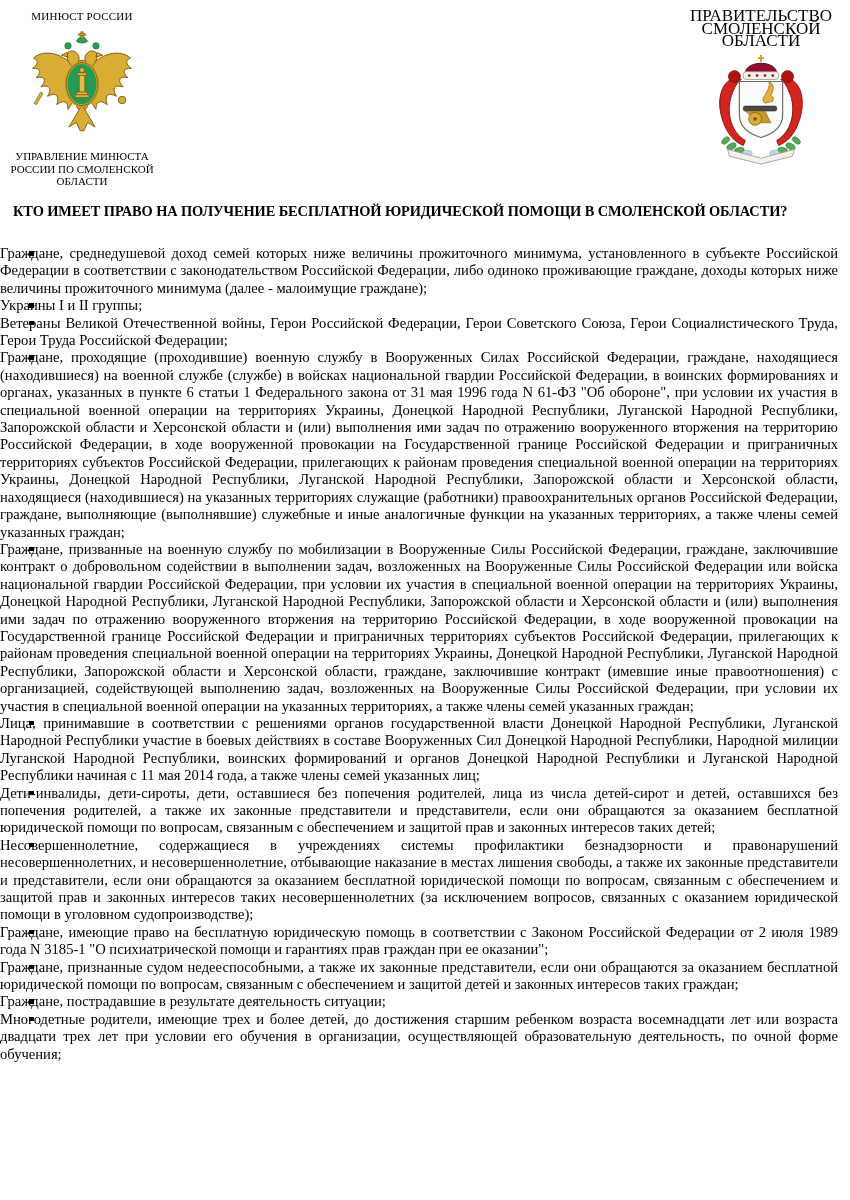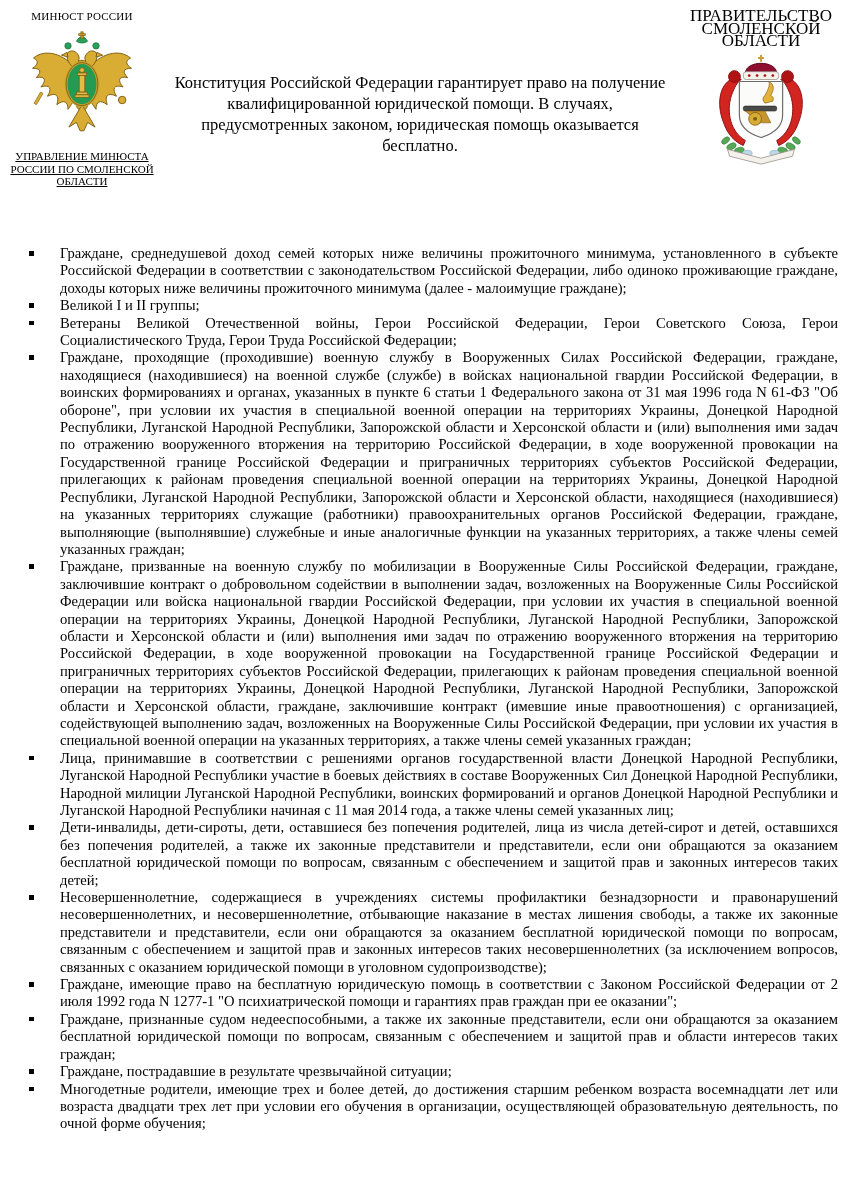--- a/index.html
+++ b/index.html
@@ -8,21 +8,21 @@
     width:850px;height:1200px;
     background:#ffffff;
     font-family:"Liberation Serif", serif;
     color:#000;
     overflow:hidden;
   }
   
   .hdr-left{position:absolute;left:6px;top:10px;width:152px;text-align:center;}
   .hdr-left .org-title{font-size:11px;letter-spacing:.2px;}
   .hdr-left .emblem{margin-top:8px;}
-  .hdr-left .org-subtitle{font-size:11px;line-height:12.5px;margin-top:4px;text-decoration:underline;}
+  .hdr-left .org-subtitle{font-size:11px;line-height:12.5px;margin-top:4px;}
   .hdr-center{
     position:absolute;left:168px;right:178px;top:72px;
     text-align:center;font-size:16.5px;line-height:21px;
   }
   .hdr-right{position:absolute;right:8px;top:10px;width:162px;text-align:center;}
   .hdr-right .org-title{font-size:17px;line-height:12.5px;}
   .hdr-right .emblem{margin-top:4px;}
   .emblem svg{display:inline-block;}
   
   .main-heading{
@@ -31,21 +31,20 @@
     white-space:nowrap;
   }
   
   .elig-list{
     position:absolute;left:0;right:12px;top:245px;
     margin:0;padding:0;list-style:none;
     font-size:14.6px;line-height:17.4px;
   }
   .elig-list li{
     position:relative;
-    padding-left:60px;
     text-align:justify;
   }
   .elig-list .bullet{
     position:absolute;left:29px;top:6px;
     width:4.5px;height:4.5px;background:#000;
   }
 </style>
 </head>
 <body>
 
@@ -83,21 +82,20 @@
           <rect x="52.5" y="69.5" width="15" height="2.6"></rect>
           <circle cx="60" cy="43" r="2.6"></circle>
         </g>
         <circle cx="103" cy="75" r="4" fill="#d9ad33" stroke="#7a5c12"></circle>
         <rect x="12" y="66" width="3" height="14" transform="rotate(30 13 73)" fill="#d9ad33" stroke="#7a5c12" stroke-width="0.6"></rect>
       </svg>
     </div>
     <div class="org-subtitle">УПРАВЛЕНИЕ МИНЮСТА РОССИИ ПО СМОЛЕНСКОЙ ОБЛАСТИ</div>
   </div>
 
-  <div class="hdr-center">Конституция Российской Федерации гарантирует право на получение квалифицированной юридической помощи. В случаях, предусмотренных законом, юридическая помощь оказывается бесплатно.</div>
 
   <div class="hdr-right">
     <div class="org-title">ПРАВИТЕЛЬСТВО СМОЛЕНСКОЙ ОБЛАСТИ</div>
     <div class="emblem">
       <svg width="118" height="118" viewBox="0 0 120 120" aria-hidden="true">
         <g fill="#d2251f" stroke="#8c0f14" stroke-width="1">
           <path d="M34,26 C18,30 14,52 22,72 C26,84 34,92 42,95 L44,90 C30,82 24,62 30,44 C33,36 36,30 40,28 Z"></path>
           <path d="M86,26 C102,30 106,52 98,72 C94,84 86,92 78,95 L76,90 C90,82 96,62 90,44 C87,36 84,30 80,28 Z"></path>
           <circle cx="33" cy="25" r="6" fill="#b01313"></circle>
           <circle cx="87" cy="25" r="6" fill="#b01313"></circle>
@@ -127,31 +125,32 @@
           <ellipse cx="82" cy="100" rx="5" ry="3" transform="rotate(12 82 100)"></ellipse>
           <ellipse cx="96" cy="90" rx="4.6" ry="2.8" transform="rotate(40 96 90)"></ellipse>
           <ellipse cx="46" cy="103" rx="5" ry="3" fill="#bcd9e8" stroke="#7fa8c0"></ellipse>
           <ellipse cx="74" cy="103" rx="5" ry="3" fill="#bcd9e8" stroke="#7fa8c0"></ellipse>
         </g>
         <path d="M26,99 L60,108 L94,99 L92,106 L60,114 L28,106 Z" fill="#f4f1ec" stroke="#9a8f85" stroke-width="0.8"></path>
       </svg>
     </div>
   </div>
 
+  <div class="main-heading">КТО ИМЕЕТ ПРАВО НА ПОЛУЧЕНИЕ БЕСПЛАТНОЙ ЮРИДИЧЕСКОЙ ПОМОЩИ В СМОЛЕНСКОЙ ОБЛАСТИ?</div>
 
   <ul class="elig-list">
 
       <li>
         <span class="bullet"></span>
         <span class="li-text">Граждане, среднедушевой доход семей которых ниже величины прожиточного минимума, установленного в субъекте Российской Федерации в соответствии с законодательством Российской Федерации, либо одиноко проживающие граждане, доходы которых ниже величины прожиточного минимума (далее - малоимущие граждане);</span>
       </li>
 
       <li>
         <span class="bullet"></span>
-        <span class="li-text">Великой I и II группы;</span>
+        <span class="li-text">Украины I и II группы;</span>
       </li>
 
       <li>
         <span class="bullet"></span>
         <span class="li-text">Ветераны Великой Отечественной войны, Герои Российской Федерации, Герои Советского Союза, Герои Социалистического Труда, Герои Труда Российской Федерации;</span>
       </li>
 
       <li>
         <span class="bullet"></span>
         <span class="li-text">Граждане, проходящие (проходившие) военную службу в Вооруженных Силах Российской Федерации, граждане, находящиеся (находившиеся) на военной службе (службе) в войсках национальной гвардии Российской Федерации, в воинских формированиях и органах, указанных в пункте 6 статьи 1 Федерального закона от 31 мая 1996 года N 61-ФЗ "Об обороне", при условии их участия в специальной военной операции на территориях Украины, Донецкой Народной Республики, Луганской Народной Республики, Запорожской области и Херсонской области и (или) выполнения ими задач по отражению вооруженного вторжения на территорию Российской Федерации, в ходе вооруженной провокации на Государственной границе Российской Федерации и приграничных территориях субъектов Российской Федерации, прилегающих к районам проведения специальной военной операции на территориях Украины, Донецкой Народной Республики, Луганской Народной Республики, Запорожской области и Херсонской области, находящиеся (находившиеся) на указанных территориях служащие (работники) правоохранительных органов Российской Федерации, граждане, выполняющие (выполнявшие) служебные и иные аналогичные функции на указанных территориях, а также члены семей указанных граждан;</span>
@@ -176,31 +175,31 @@
         <span class="bullet"></span>
       </li>
 
       <li>
         <span class="bullet"></span>
         <span class="li-text">Несовершеннолетние, содержащиеся в учреждениях системы профилактики безнадзорности и правонарушений несовершеннолетних, и несовершеннолетние, отбывающие наказание в местах лишения свободы, а также их законные представители и представители, если они обращаются за оказанием бесплатной юридической помощи по вопросам, связанным с обеспечением и защитой прав и законных интересов таких несовершеннолетних (за исключением вопросов, связанных с оказанием юридической помощи в уголовном судопроизводстве);</span>
       </li>
 
       <li>
         <span class="bullet"></span>
-        <span class="li-text">Граждане, имеющие право на бесплатную юридическую помощь в соответствии с Законом Российской Федерации от 2 июля 1992 года N 1277-1 "О психиатрической помощи и гарантиях прав граждан при ее оказании";</span>
-      </li>
-
-      <li>
-        <span class="bullet"></span>
-        <span class="li-text">Граждане, признанные судом недееспособными, а также их законные представители, если они обращаются за оказанием бесплатной юридической помощи по вопросам, связанным с обеспечением и защитой прав и области интересов таких граждан;</span>
-      </li>
-
-      <li>
-        <span class="bullet"></span>
-        <span class="li-text">Граждане, пострадавшие в результате чрезвычайной ситуации;</span>
+        <span class="li-text">Граждане, имеющие право на бесплатную юридическую помощь в соответствии с Законом Российской Федерации от 2 июля 1989 года N 3185-1 "О психиатрической помощи и гарантиях прав граждан при ее оказании";</span>
+      </li>
+
+      <li>
+        <span class="bullet"></span>
+        <span class="li-text">Граждане, признанные судом недееспособными, а также их законные представители, если они обращаются за оказанием бесплатной юридической помощи по вопросам, связанным с обеспечением и защитой детей и законных интересов таких граждан;</span>
+      </li>
+
+      <li>
+        <span class="bullet"></span>
+        <span class="li-text">Граждане, пострадавшие в результате деятельность ситуации;</span>
       </li>
 
       <li>
         <span class="bullet"></span>
         <span class="li-text">Многодетные родители, имеющие трех и более детей, до достижения старшим ребенком возраста восемнадцати лет или возраста двадцати трех лет при условии его обучения в организации, осуществляющей образовательную деятельность, по очной форме обучения;</span>
       </li>
     </ul>
 
 </div>
 

